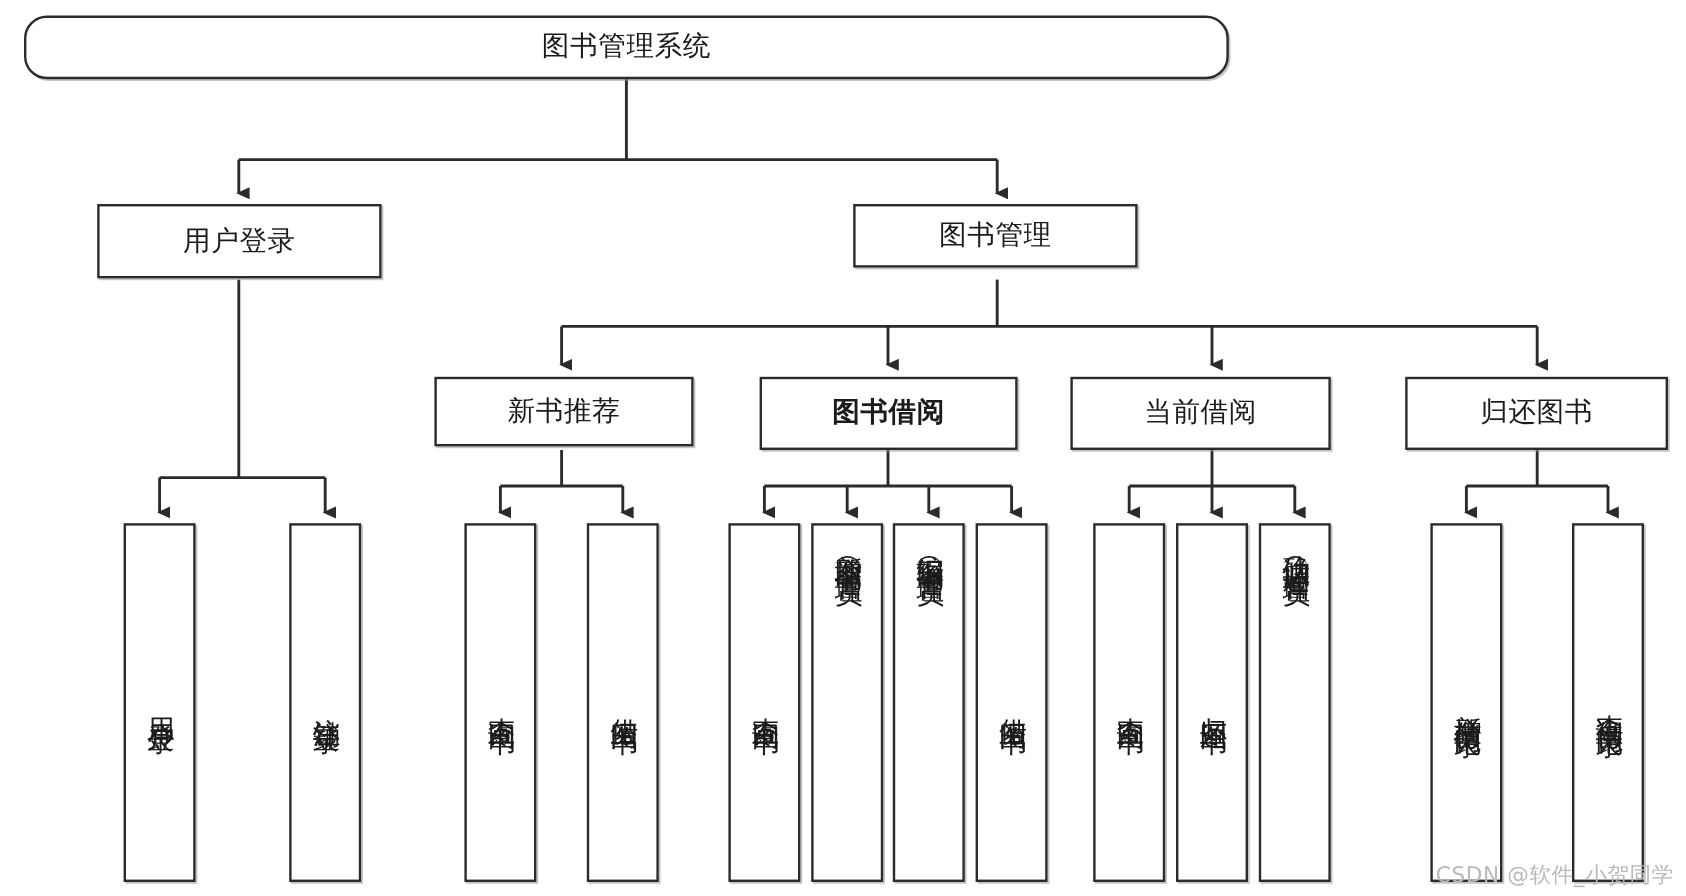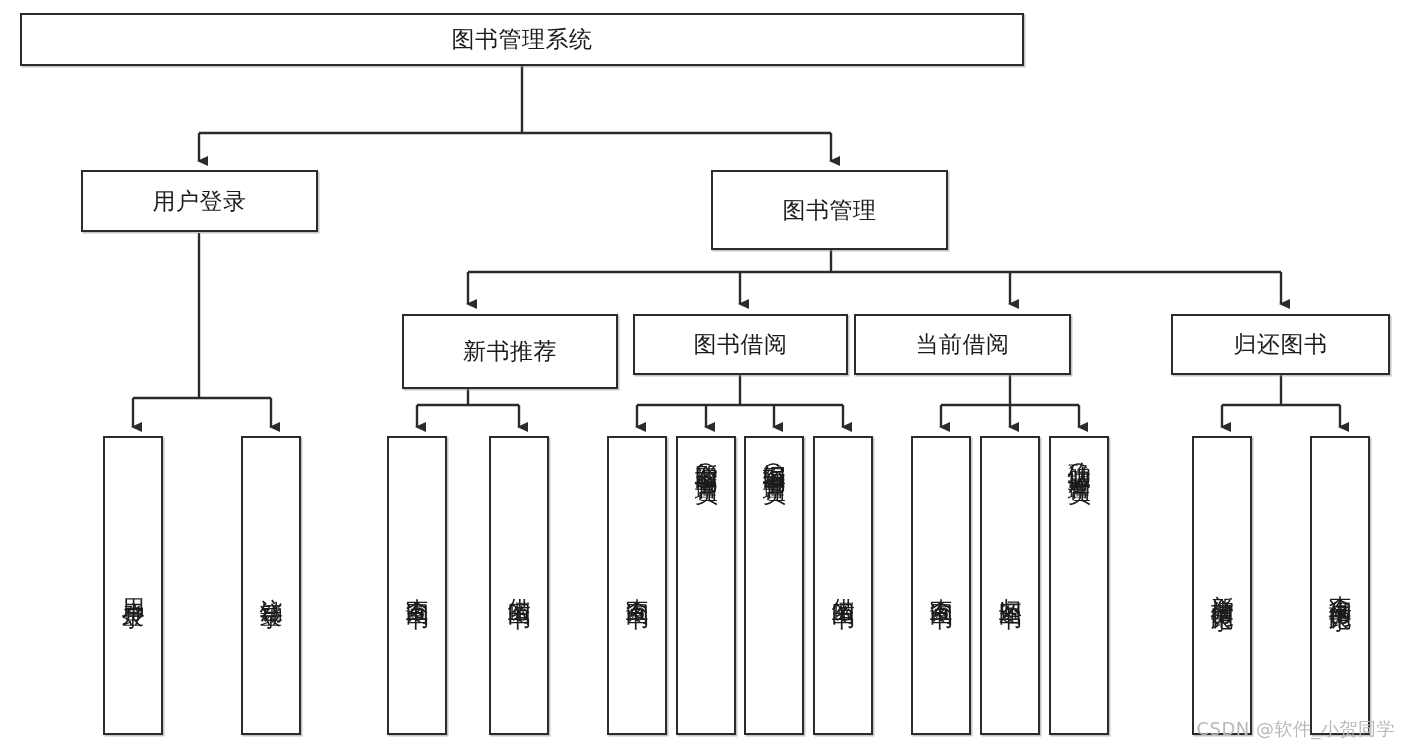--- a/index.html
+++ b/index.html
@@ -108,38 +108,38 @@
       <path d="M1010,405 L1010,427" marker-end="url(#arrow)"></path>
       <path d="M1079,405 L1079,427" marker-end="url(#arrow)"></path>
 
       <path d="M1281,375 L1281,405"></path>
       <path d="M1222,405 L1340,405"></path>
       <path d="M1222,405 L1222,427" marker-end="url(#arrow)"></path>
       <path d="M1340,405 L1340,427" marker-end="url(#arrow)"></path>
     </g>
   </svg>
 
-  <div class="node" style="left:20px; top:13px; width:1004px; height:53px;">
+  <div class="node" style="left:20px; top:13px; width:1004px; height:53px;border-radius:19px;">
     <span class="label">图书管理系统</span>
   </div>
 
   <div class="node" style="left:81px; top:170px; width:237px; height:62px;">
     <span class="label">用户登录</span>
   </div>
-  <div class="node" style="left:711px; top:170px; width:237px; height:80px;">
+  <div class="node" style="left:711px; top:170px; width:237px; height:53px;">
     <span class="label">图书管理</span>
   </div>
 
-  <div class="node" style="left:362px; top:314px; width:216px; height:75px;margin-left:40px;">
+  <div class="node" style="left:362px; top:314px; width:216px; height:58px;">
     <span class="label">新书推荐</span>
   </div>
-  <div class="node" style="left:633px; top:314px; width:215px; height:61px;">
+  <div class="node" style="left:633px; top:314px; width:215px; height:61px;font-weight:bold;">
     <span class="label">图书借阅</span>
   </div>
-  <div class="node" style="left:854px; top:314px; width:217px; height:61px;">
+  <div class="node" style="left:892px; top:314px; width:217px; height:61px;">
     <span class="label">当前借阅</span>
   </div>
   <div class="node" style="left:1171px; top:314px; width:219px; height:61px;">
     <span class="label">归还图书</span>
   </div>
 
   <div class="node vertical v-center" style="left:103px; top:436px; width:60px; height:299px;">
     <span class="label">用户登录</span>
   </div>
   <div class="node vertical v-center" style="left:241px; top:436px; width:60px; height:299px;">

